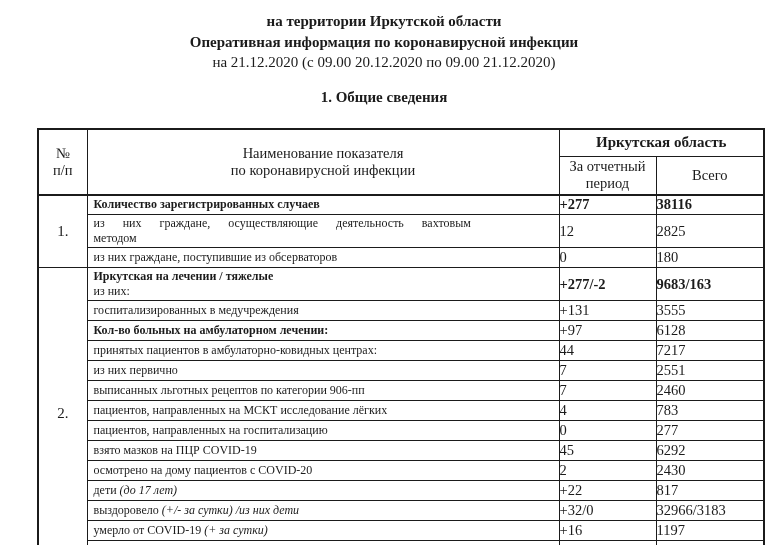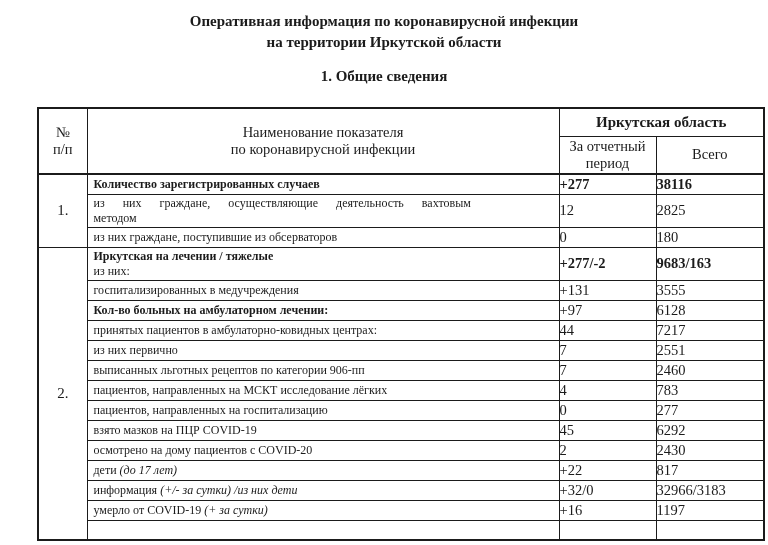--- a/index.html
+++ b/index.html
@@ -45,22 +45,23 @@
   tr.bold-first .nline1, tr.bold-first td.val-cell { font-weight: bold; }
   tr.bold-name .nline1 { font-weight: bold; }
   tr.justify .nline1 { word-spacing: 15px; }
   td.name-cell i { font-style: italic; }
 </style>
 </head>
 <body style="color: rgb(27, 27, 27); background: rgb(255, 255, 255);">
 
 <div class="page">
   <div class="doc-title">
+    <div class="t-bold">на территории Иркутской области</div>
     <div class="t-bold">Оперативная информация по коронавирусной инфекции</div>
-    <div class="t-bold">на территории Иркутской области</div>
+    <div class="t-reg">на 21.12.2020 (с 09.00 20.12.2020 по 09.00 21.12.2020)</div>
   </div>
 
   <div class="section-title">1. Общие сведения</div>
 
   <table class="info-table">
     <colgroup>
       <col class="c-num">
         <col class="c-name">
         <col class="c-period">
         <col class="c-total">
@@ -149,21 +150,21 @@
           <td class="name-cell"><span class="nline1">осмотрено на дому пациентов с COVID-20</span></td>
           <td class="val-cell">2</td>
           <td class="val-cell">2430</td>
         </tr>
         <tr>
           <td class="name-cell"><span class="nline1">дети </span><i>(до 17 лет)</i></td>
           <td class="val-cell">+22</td>
           <td class="val-cell">817</td>
         </tr>
         <tr>
-          <td class="name-cell"><span class="nline1">информация </span><i>(+/- за сутки) /из них дети</i></td>
+          <td class="name-cell"><span class="nline1">выздоровело </span><i>(+/- за сутки) /из них дети</i></td>
           <td class="val-cell">+32/0</td>
           <td class="val-cell">32966/3183</td>
         </tr>
         <tr>
           <td class="name-cell"><span class="nline1">умерло от COVID-19 </span><i>(+ за сутки)</i></td>
           <td class="val-cell">+16</td>
           <td class="val-cell">1197</td>
         </tr>
         <tr class="clipped">
           <td class="name-cell"><span class="nline1"></span></td>

